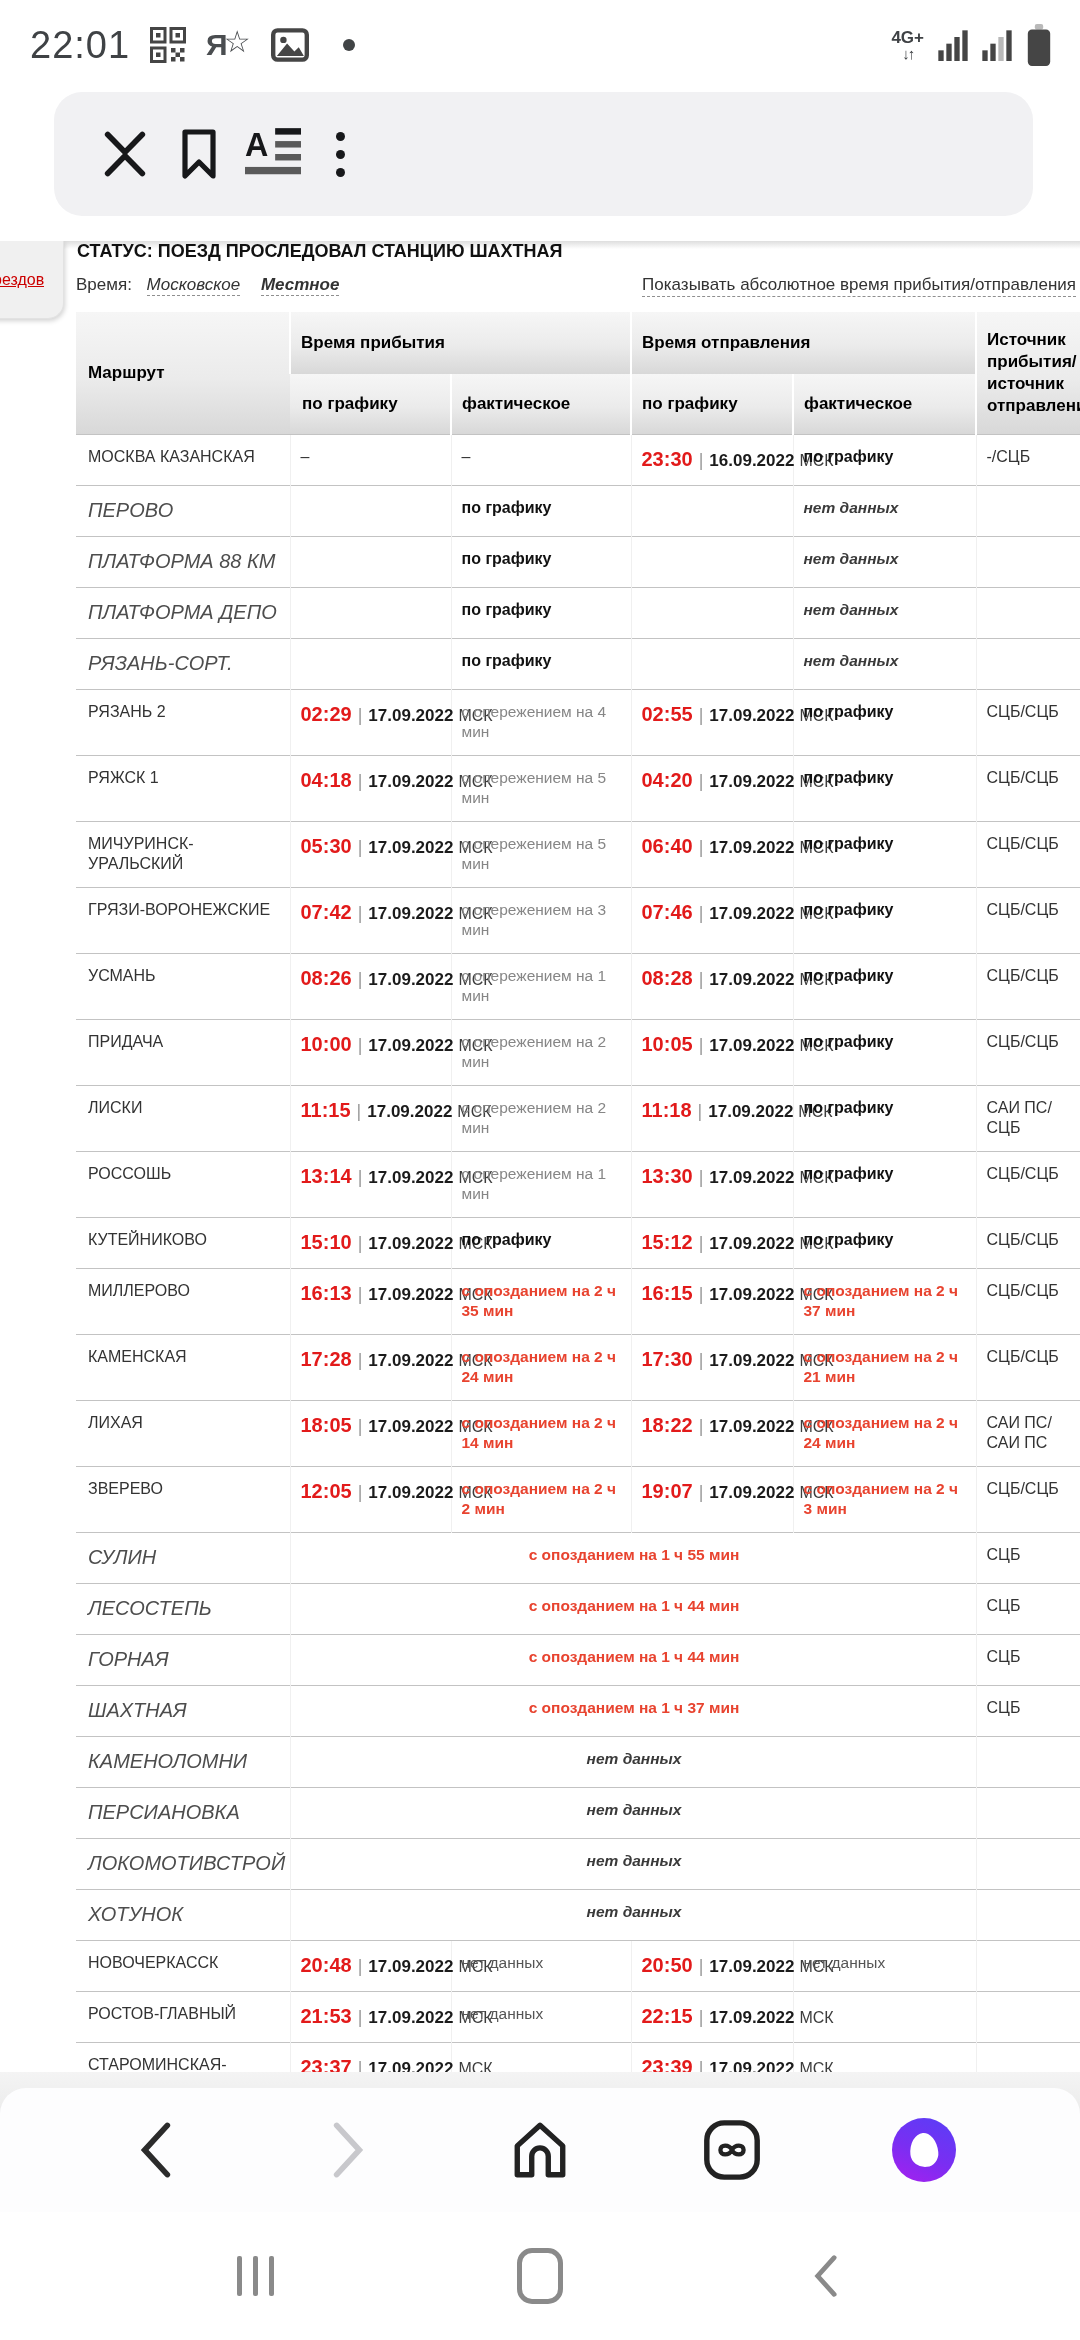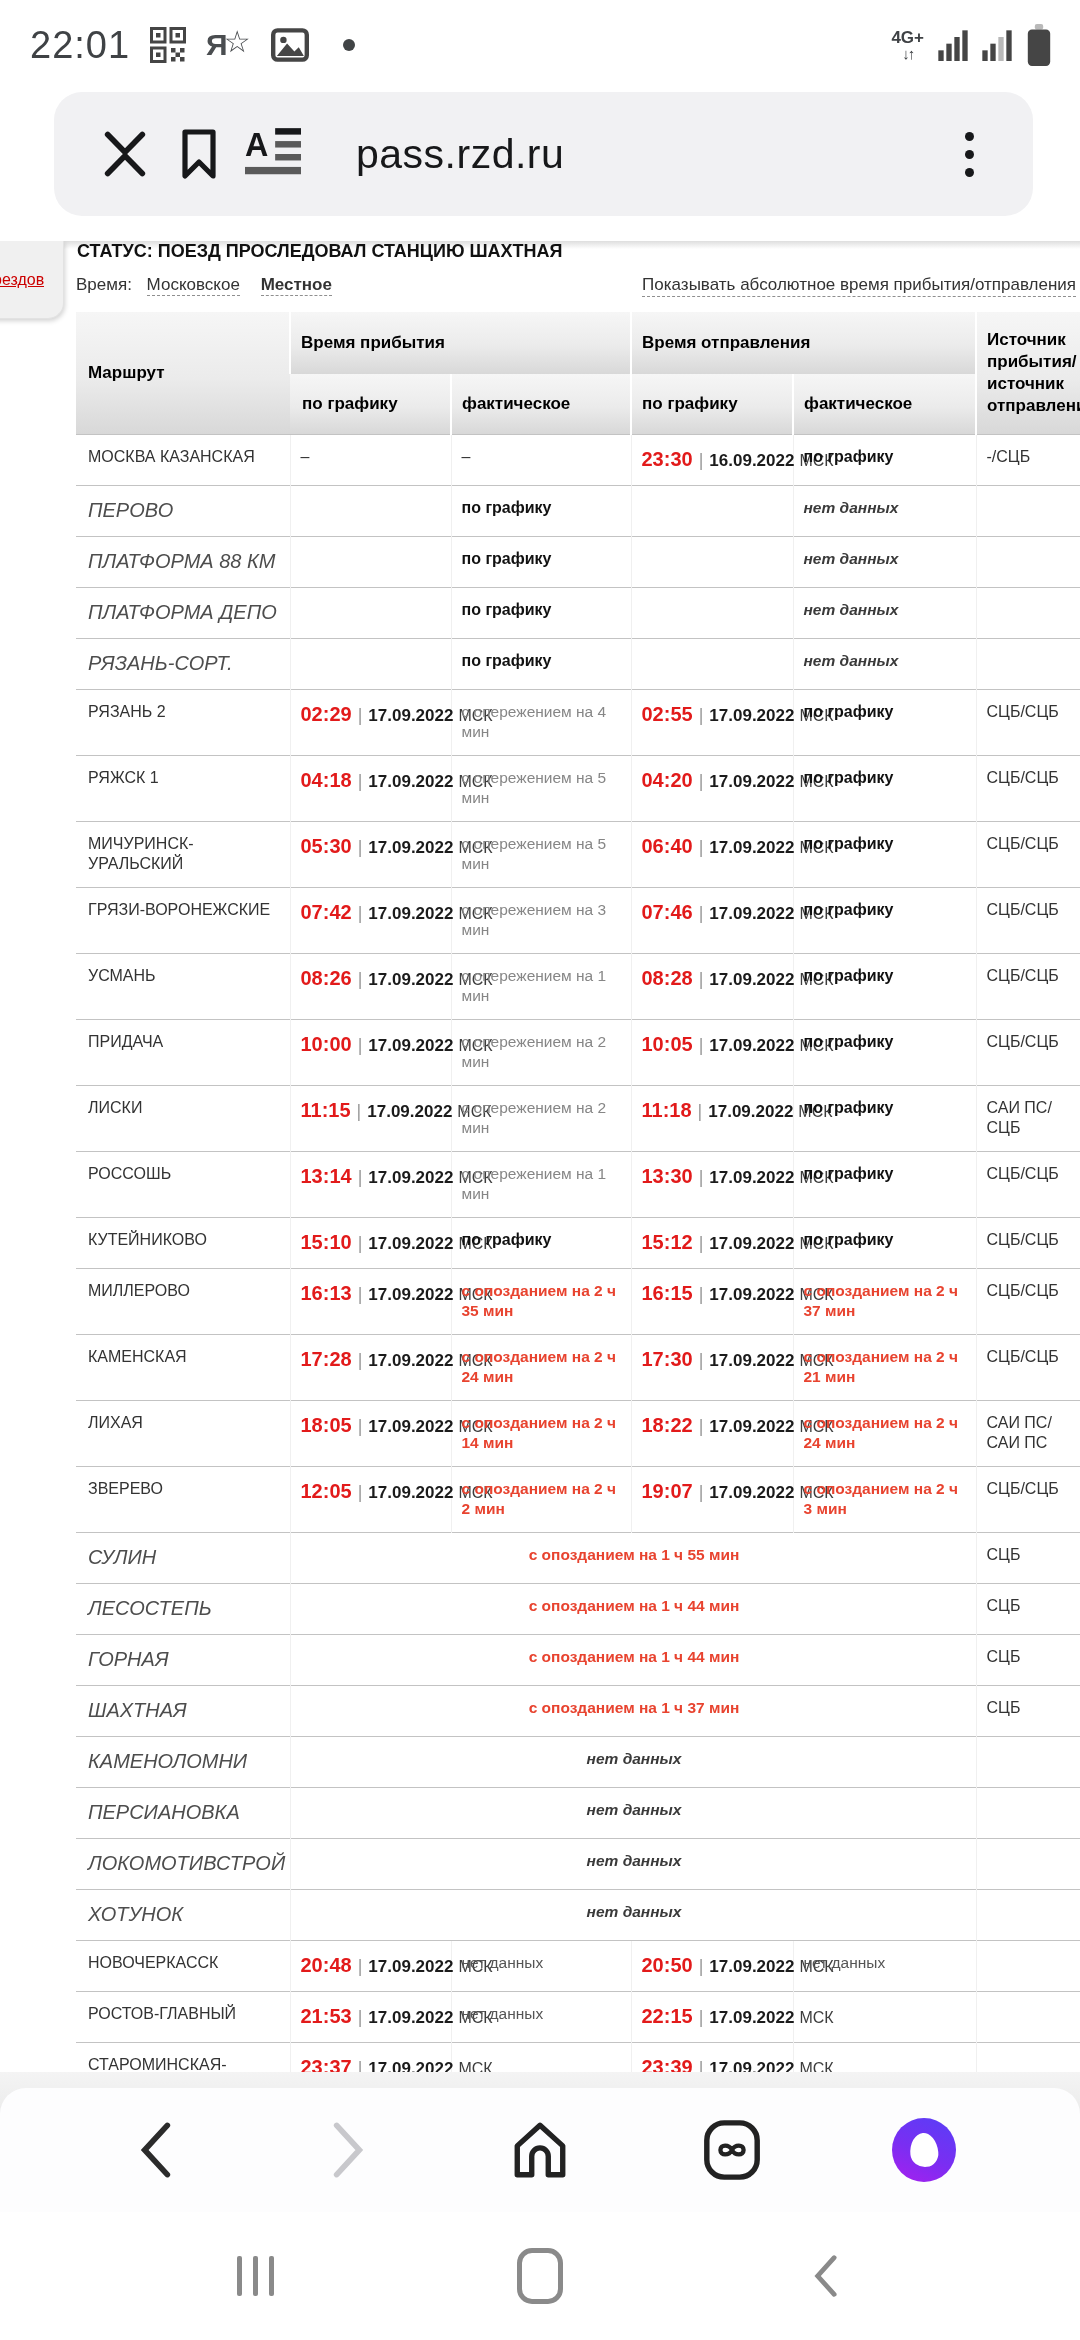--- a/index.html
+++ b/index.html
@@ -34,21 +34,21 @@
   .page::before{content:"";position:absolute;left:0;top:0;right:0;height:8px;background:linear-gradient(#dedede,rgba(255,255,255,0));}
   .side-tab{position:absolute;left:-12px;top:0;width:74px;height:77px;background:#f0f0f0;border:1px solid #e2e2e2;border-top:none;border-radius:0 0 16px 0;box-shadow:1px 2px 5px rgba(0,0,0,.18);display:flex;align-items:center;z-index:3;}
   .side-tab a{color:#cc0000;font-size:16px;text-decoration:underline;padding-left:4px;white-space:nowrap;overflow:hidden;}
   .content{margin-left:76px;position:relative;}
   .status-line{font-weight:bold;font-size:18px;color:#111;margin:0 0 13px 1px;}
   .time-row{display:flex;justify-content:space-between;align-items:flex-start;margin-bottom:15px;padding-right:4px;}
   .time-left{font-size:17px;color:#333;}
   .time-left .lbl{margin-right:10px;}
   .dashed-link{color:#333;border-bottom:1px dashed #8f8f8f;padding-bottom:1px;cursor:pointer;}
   .dashed-link.sel{font-weight:bold;}
-  .time-left .dashed-link{margin-right:16px;}
+  .time-left .dashed-link{margin-right:16px;font-style:italic;}
   .abs-link{font-size:17px;color:#333;border-bottom:1px dashed #8f8f8f;padding-bottom:1px;cursor:pointer;}
 
   
   table.tt{border-collapse:collapse;table-layout:fixed;width:1004px;}
   table.tt th{background:linear-gradient(180deg,#f6f6f6 0%,#ebebeb 55%,#d8d8d8 100%);font-size:17px;font-weight:bold;color:#000;text-align:left;padding:6px 10px;border-left:2px solid #fff;vertical-align:middle;line-height:1.3;}
   table.tt tr.h1 th{height:50px;}
   table.tt tr.h2 th{height:48px;}
   table.tt th:first-child{border-left:none;padding-left:12px;}
   table.tt td{border-top:1px solid #c3c3c3;border-left:1px solid #f0f0f0;padding:12px 8px 13px 10px;vertical-align:top;font-size:16px;color:#333;line-height:1.25;}
   table.tt td:first-child{border-left:none;padding-left:12px;}
@@ -158,21 +158,20 @@
       </span>
       <span class="url-btn">
         <svg width="56" height="52" viewBox="0 0 26 24">
             <text x="0" y="13" font-size="15" font-weight="bold" fill="#17181a" font-family="Liberation Sans, sans-serif">A</text>
             <rect x="14" y="0" width="12" height="3" fill="#17181a"></rect>
             <rect x="14" y="6" width="12" height="3" fill="#5a5a5a"></rect>
             <rect x="14" y="12" width="12" height="3" fill="#5a5a5a"></rect>
             <rect x="0" y="18" width="26" height="3.4" fill="#5a5a5a"></rect>
           </svg>
       </span>
-      <span class="url-text">pass.rzd.ru</span>
       <span class="menu-dots">
           <i></i>
           <i></i>
           <i></i>
         </span>
     </div>
   </div>
 
   <div class="gap-strip"></div>
 

